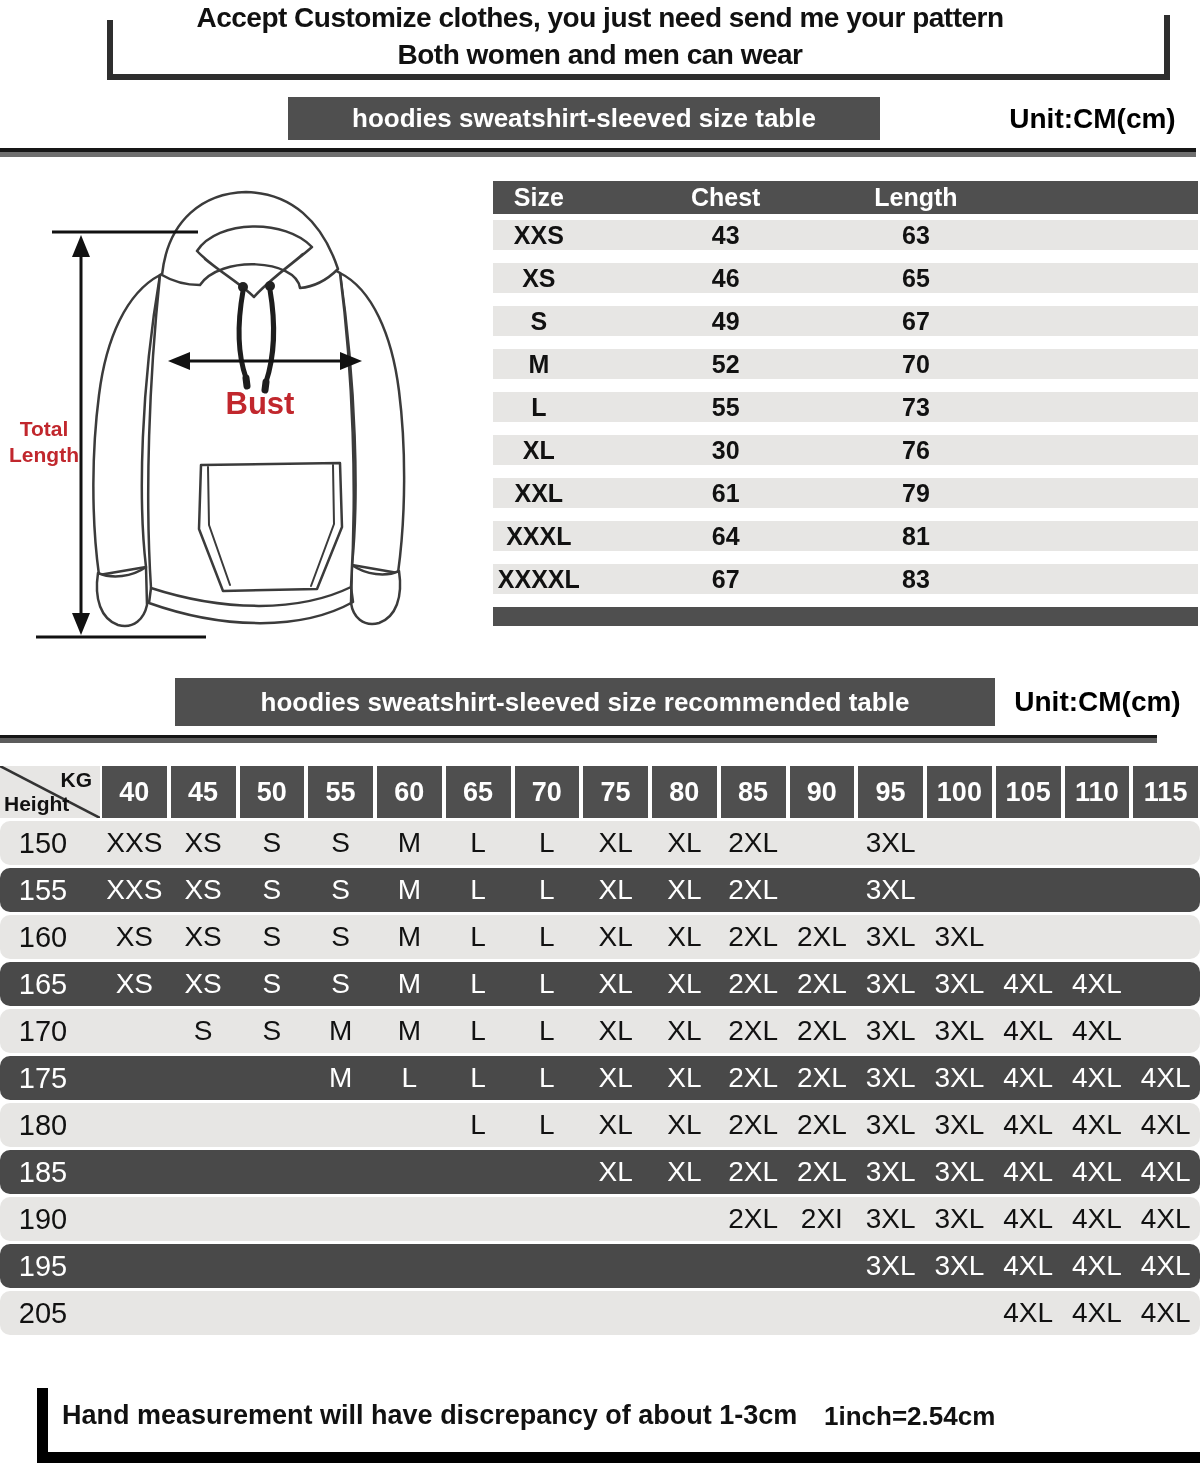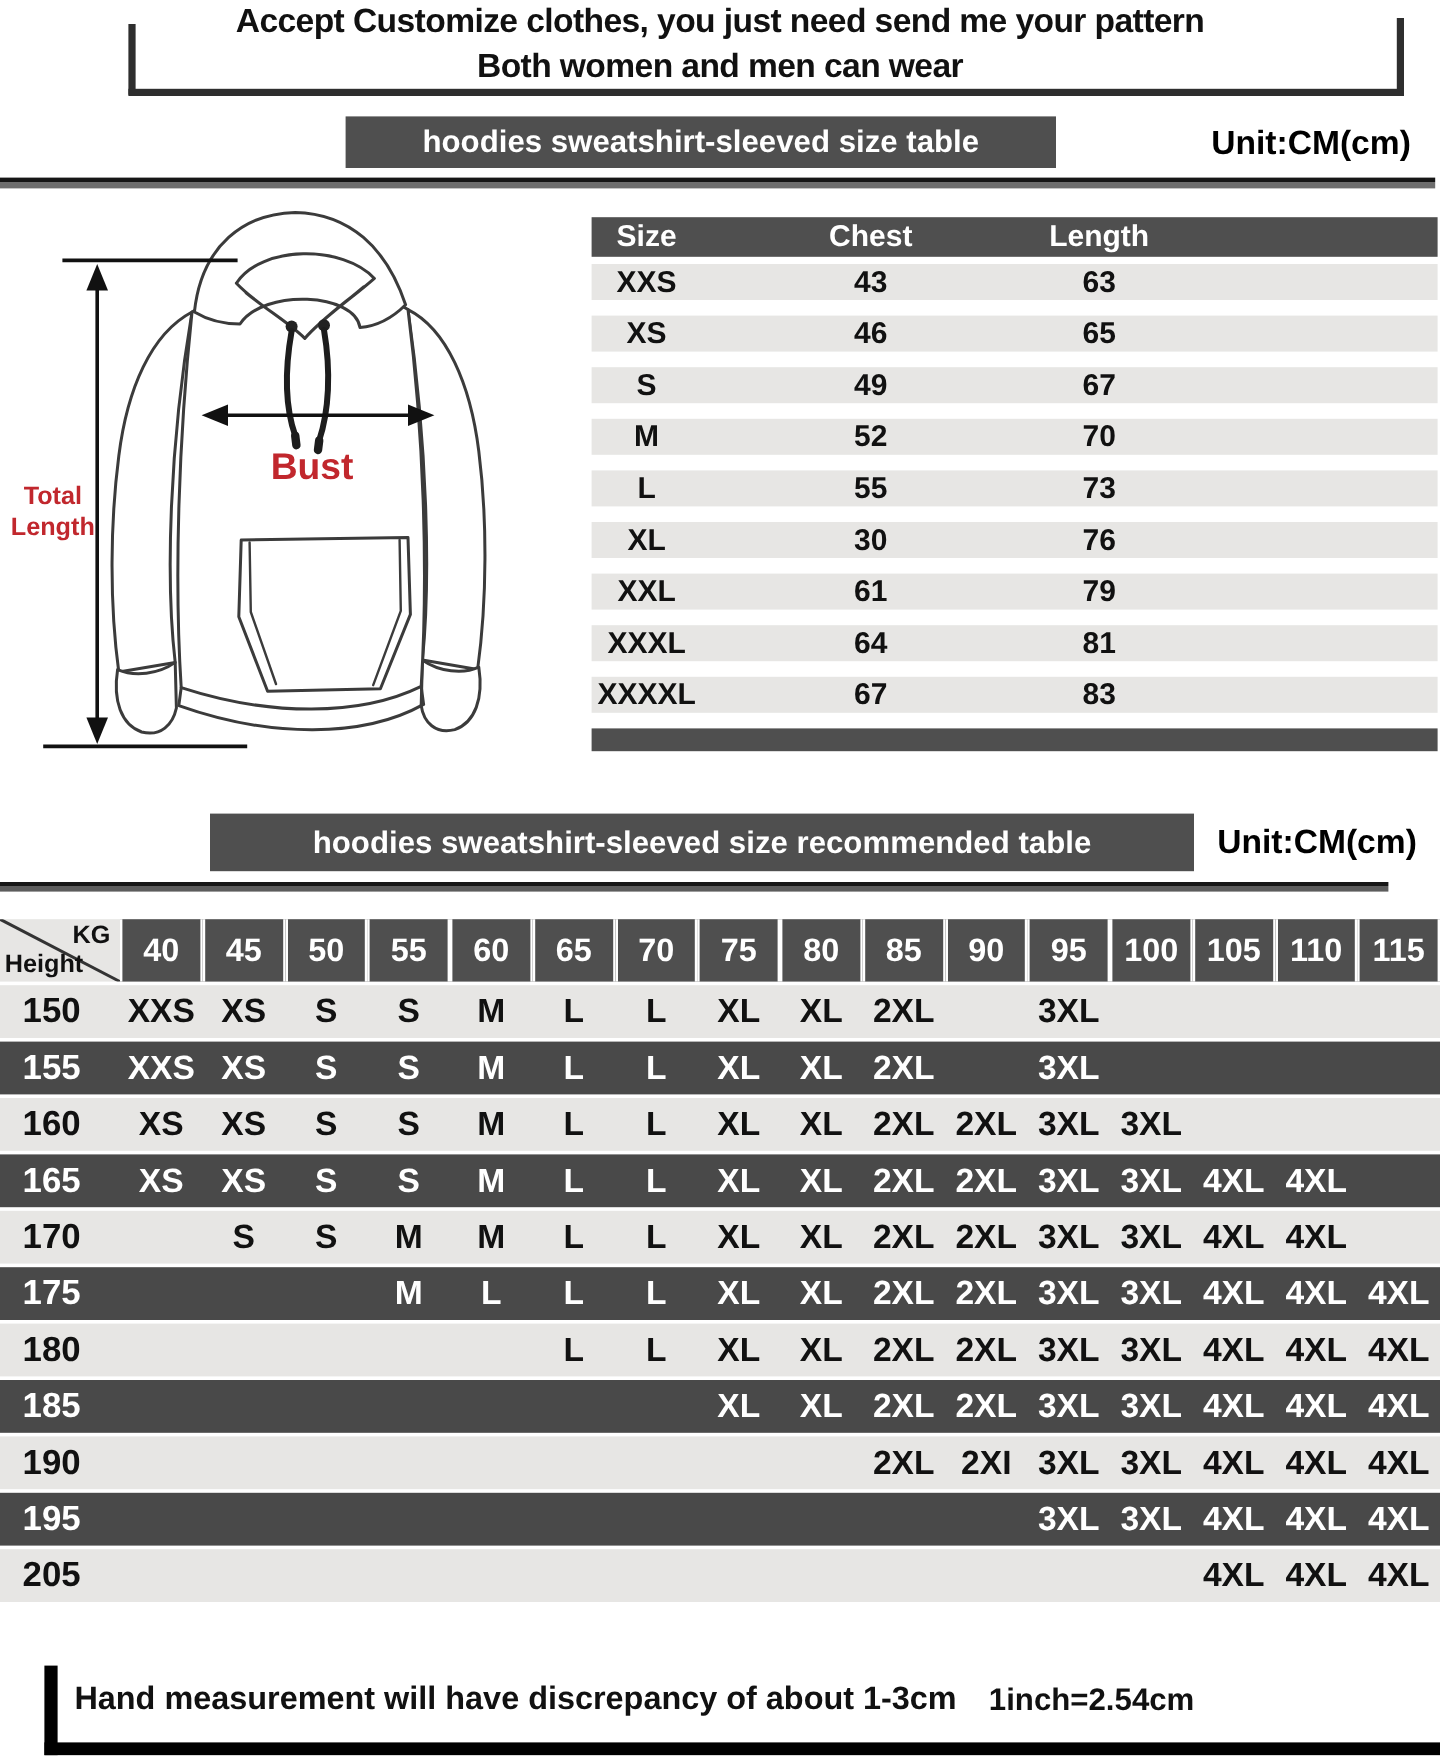--- a/index.html
+++ b/index.html
@@ -24,21 +24,21 @@
   .unit{position:absolute;font-weight:bold;font-size:28px;color:#000;display:flex;
         align-items:center;justify-content:center;white-space:nowrap;}
   .unit.u1{left:985px;top:97px;width:215px;height:43px;}
   .unit.u2{left:995px;top:678px;width:205px;height:48px;}
 
   .divider{position:absolute;left:0;}
   .divider.d1{top:148px;width:1196px;height:9px;background:linear-gradient(#161616 44%,#6e6e6e 44%);}
   .divider.d2{top:735px;width:1157px;height:8px;background:linear-gradient(#161616 40%,#5c5c5c 40%);}
 
   
-  .figure{position:absolute;left:0;top:160px;width:490px;height:505px;}
+  .figure{position:absolute;left:0;top:175px;width:490px;height:505px;}
   .figure svg{position:absolute;left:0;top:0;}
   .lbl-bust{position:absolute;left:196px;top:211px;width:128px;text-align:center;
             color:var(--red,#c1272d);font-weight:bold;font-size:31px;}
   .lbl-total{position:absolute;left:2px;top:241px;width:84px;text-align:center;
              color:var(--red,#c1272d);font-weight:bold;font-size:21px;line-height:1.25;}
 
   
   .size-table{position:absolute;left:493px;top:181px;width:705px;}
   .st-head{display:flex;background:var(--dark,#4f4f4f);color:#fff;height:33px;
            font-size:25px;font-weight:bold;align-items:center;margin-bottom:6px;}
@@ -52,21 +52,21 @@
   .reco{position:absolute;left:0;top:766px;width:1200px;}
   .reco-grid{display:grid;grid-template-columns:100px repeat(16,1fr);}
   .reco-head{height:52px;margin-bottom:3px;}
   .reco-head-cell{background:var(--dark,#4f4f4f);color:#fff;font-size:27px;font-weight:bold;
                   display:flex;align-items:center;justify-content:center;
                   border-left:2px solid #fff;border-right:2px solid #fff;}
   .corner{position:relative;background:var(--row-light,#e7e6e4);}
   .corner svg{position:absolute;left:0;top:0;width:100%;height:100%;}
   .corner .kg{position:absolute;top:2px;right:8px;font-size:21px;font-weight:bold;}
   .corner .hg{position:absolute;bottom:2px;left:4px;font-size:21px;font-weight:bold;}
-  .reco-row{height:44px;margin-bottom:3px;font-weight:bold;font-size:28px;}
+  .reco-row{height:44px;margin-bottom:3px;font-weight:normal;font-size:28px;border-radius:10px;}
   .reco-row .cell{display:flex;align-items:center;justify-content:center;white-space:nowrap;}
   .reco-row .label{font-size:29px;padding-right:14px;}
   .reco-row.light{background:var(--row-light,#e7e6e4);color:#111;}
   .reco-row.dark{background:var(--row-dark,#494949);color:#fff;}
 
   
   .f-left{position:absolute;left:37px;top:1388px;width:11px;height:75px;background:#000;}
   .f-bottom{position:absolute;left:37px;top:1452px;width:1163px;height:11px;background:#000;}
   .f-note{position:absolute;left:62px;top:1400px;font-size:27px;font-weight:bold;white-space:nowrap;}
   .f-conv{position:absolute;left:824px;top:1401px;font-size:26px;font-weight:bold;white-space:nowrap;}

